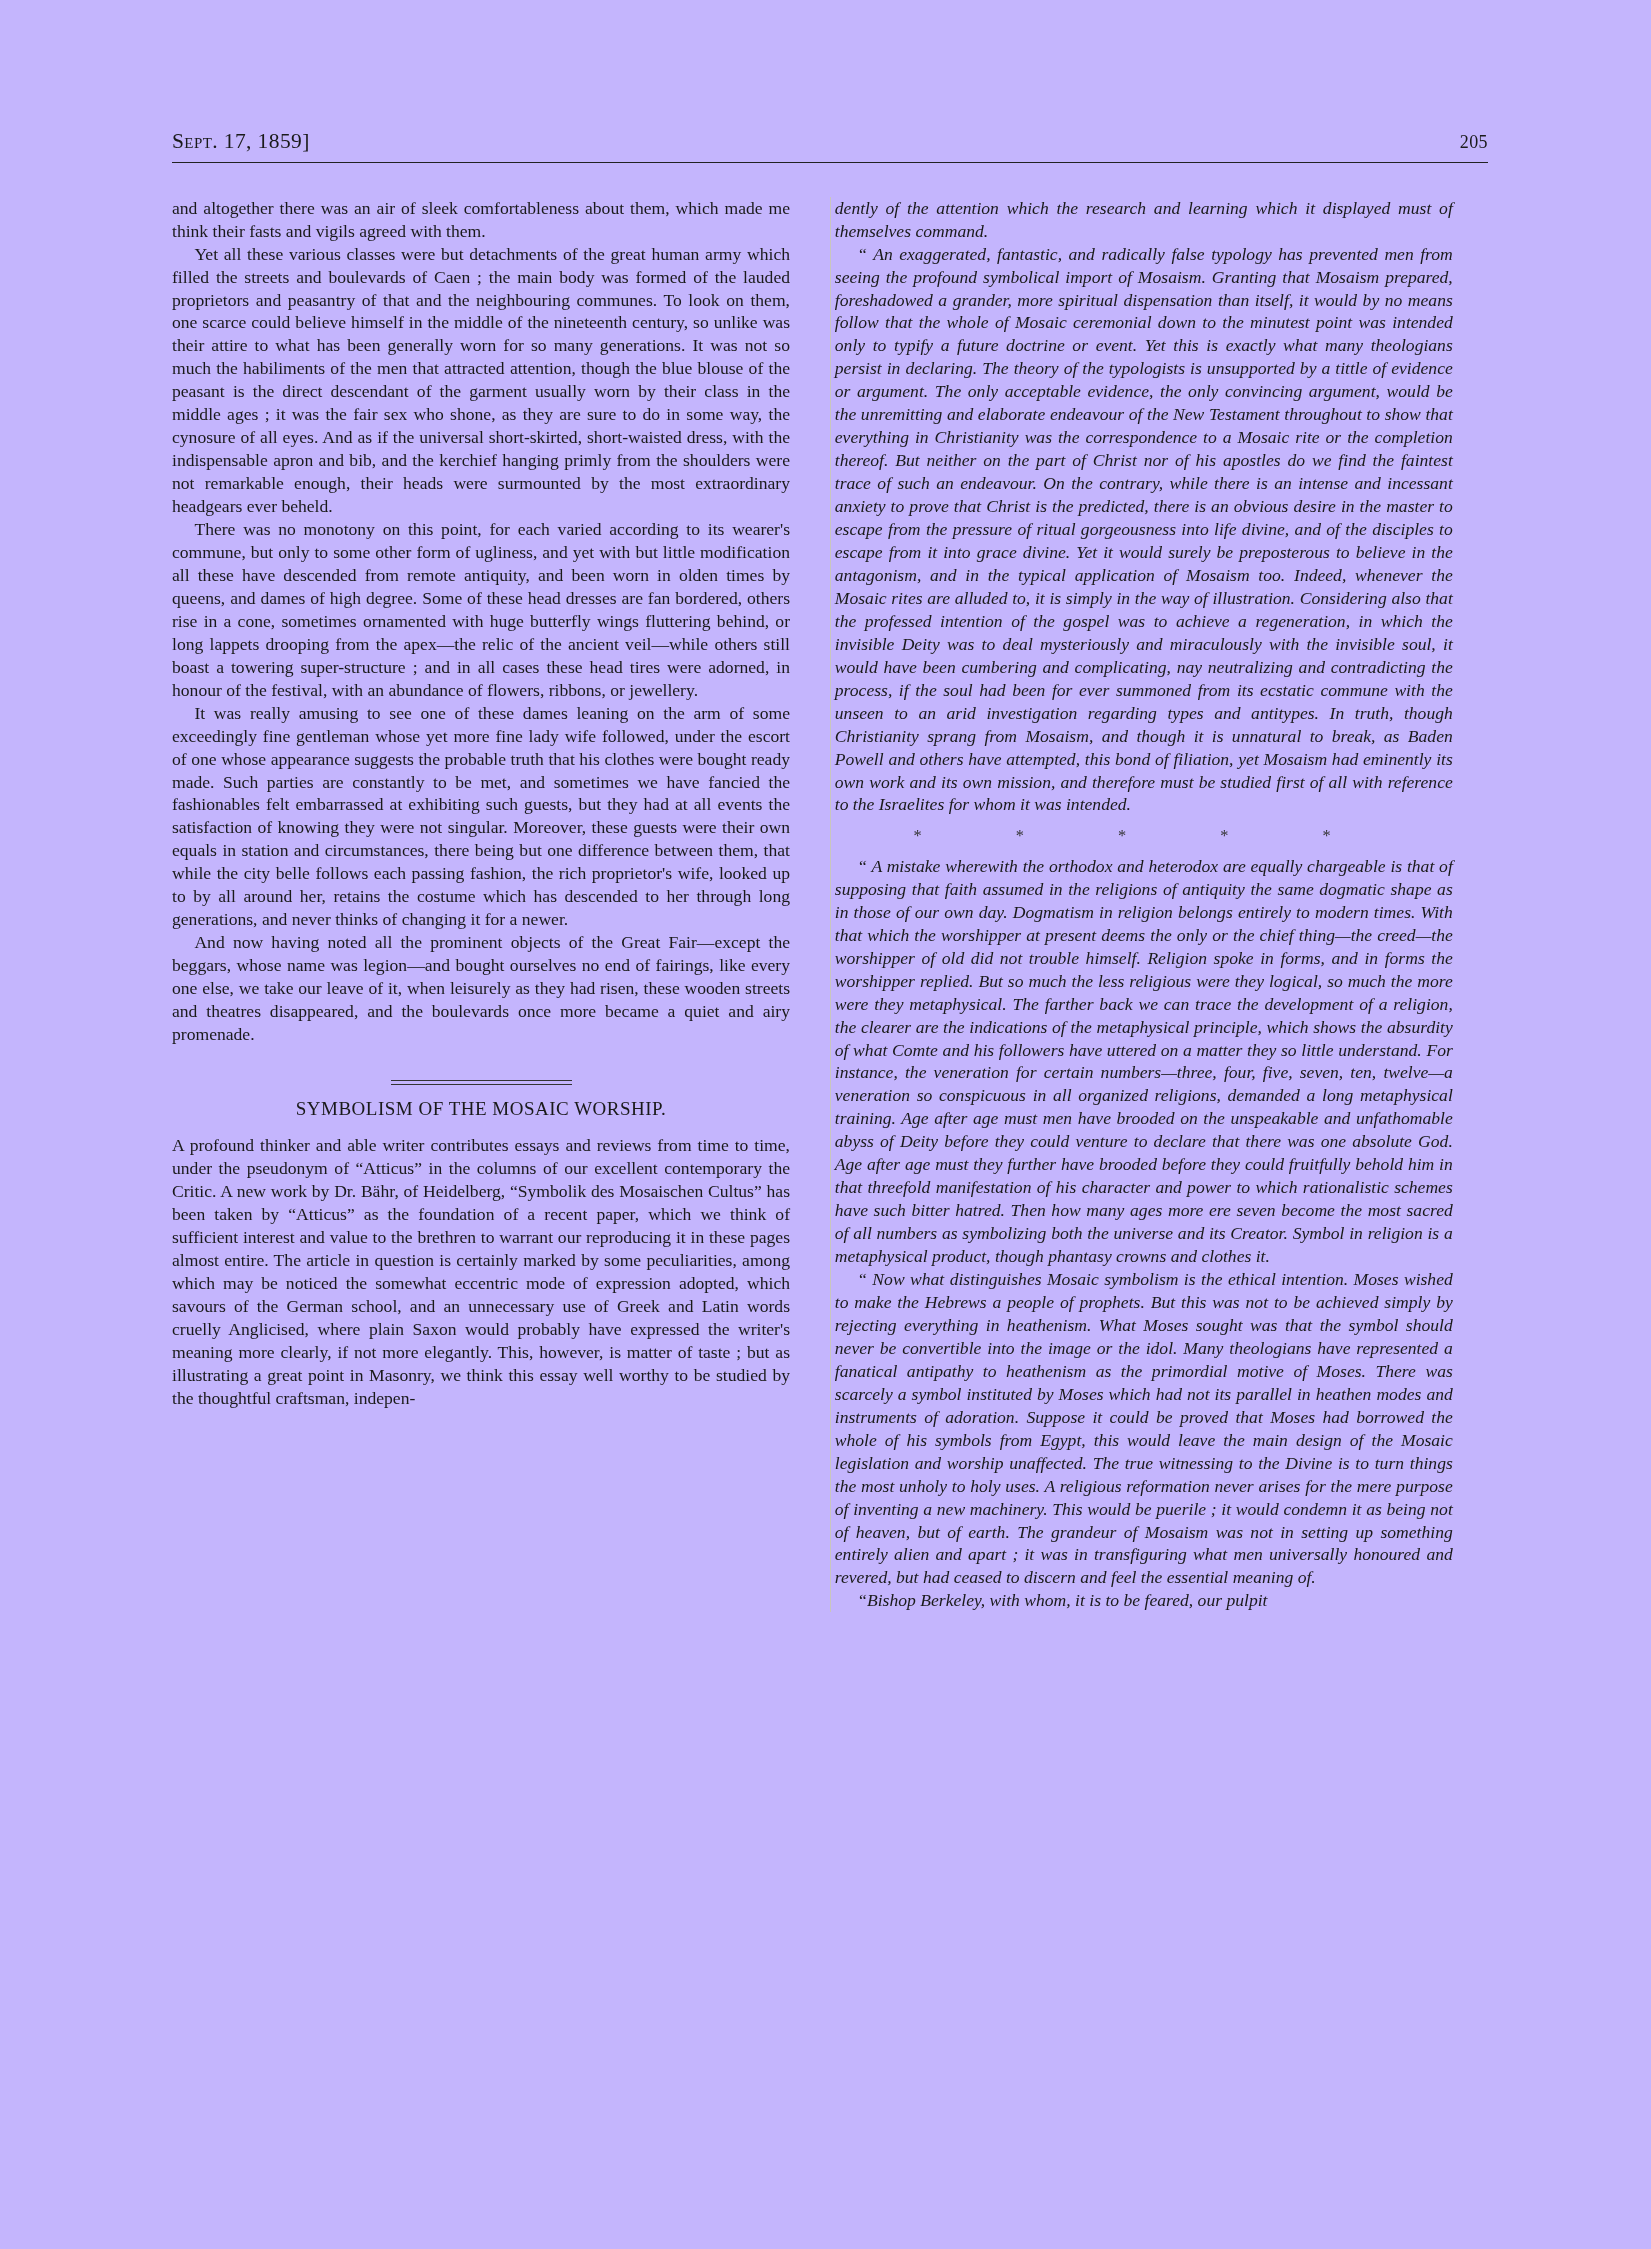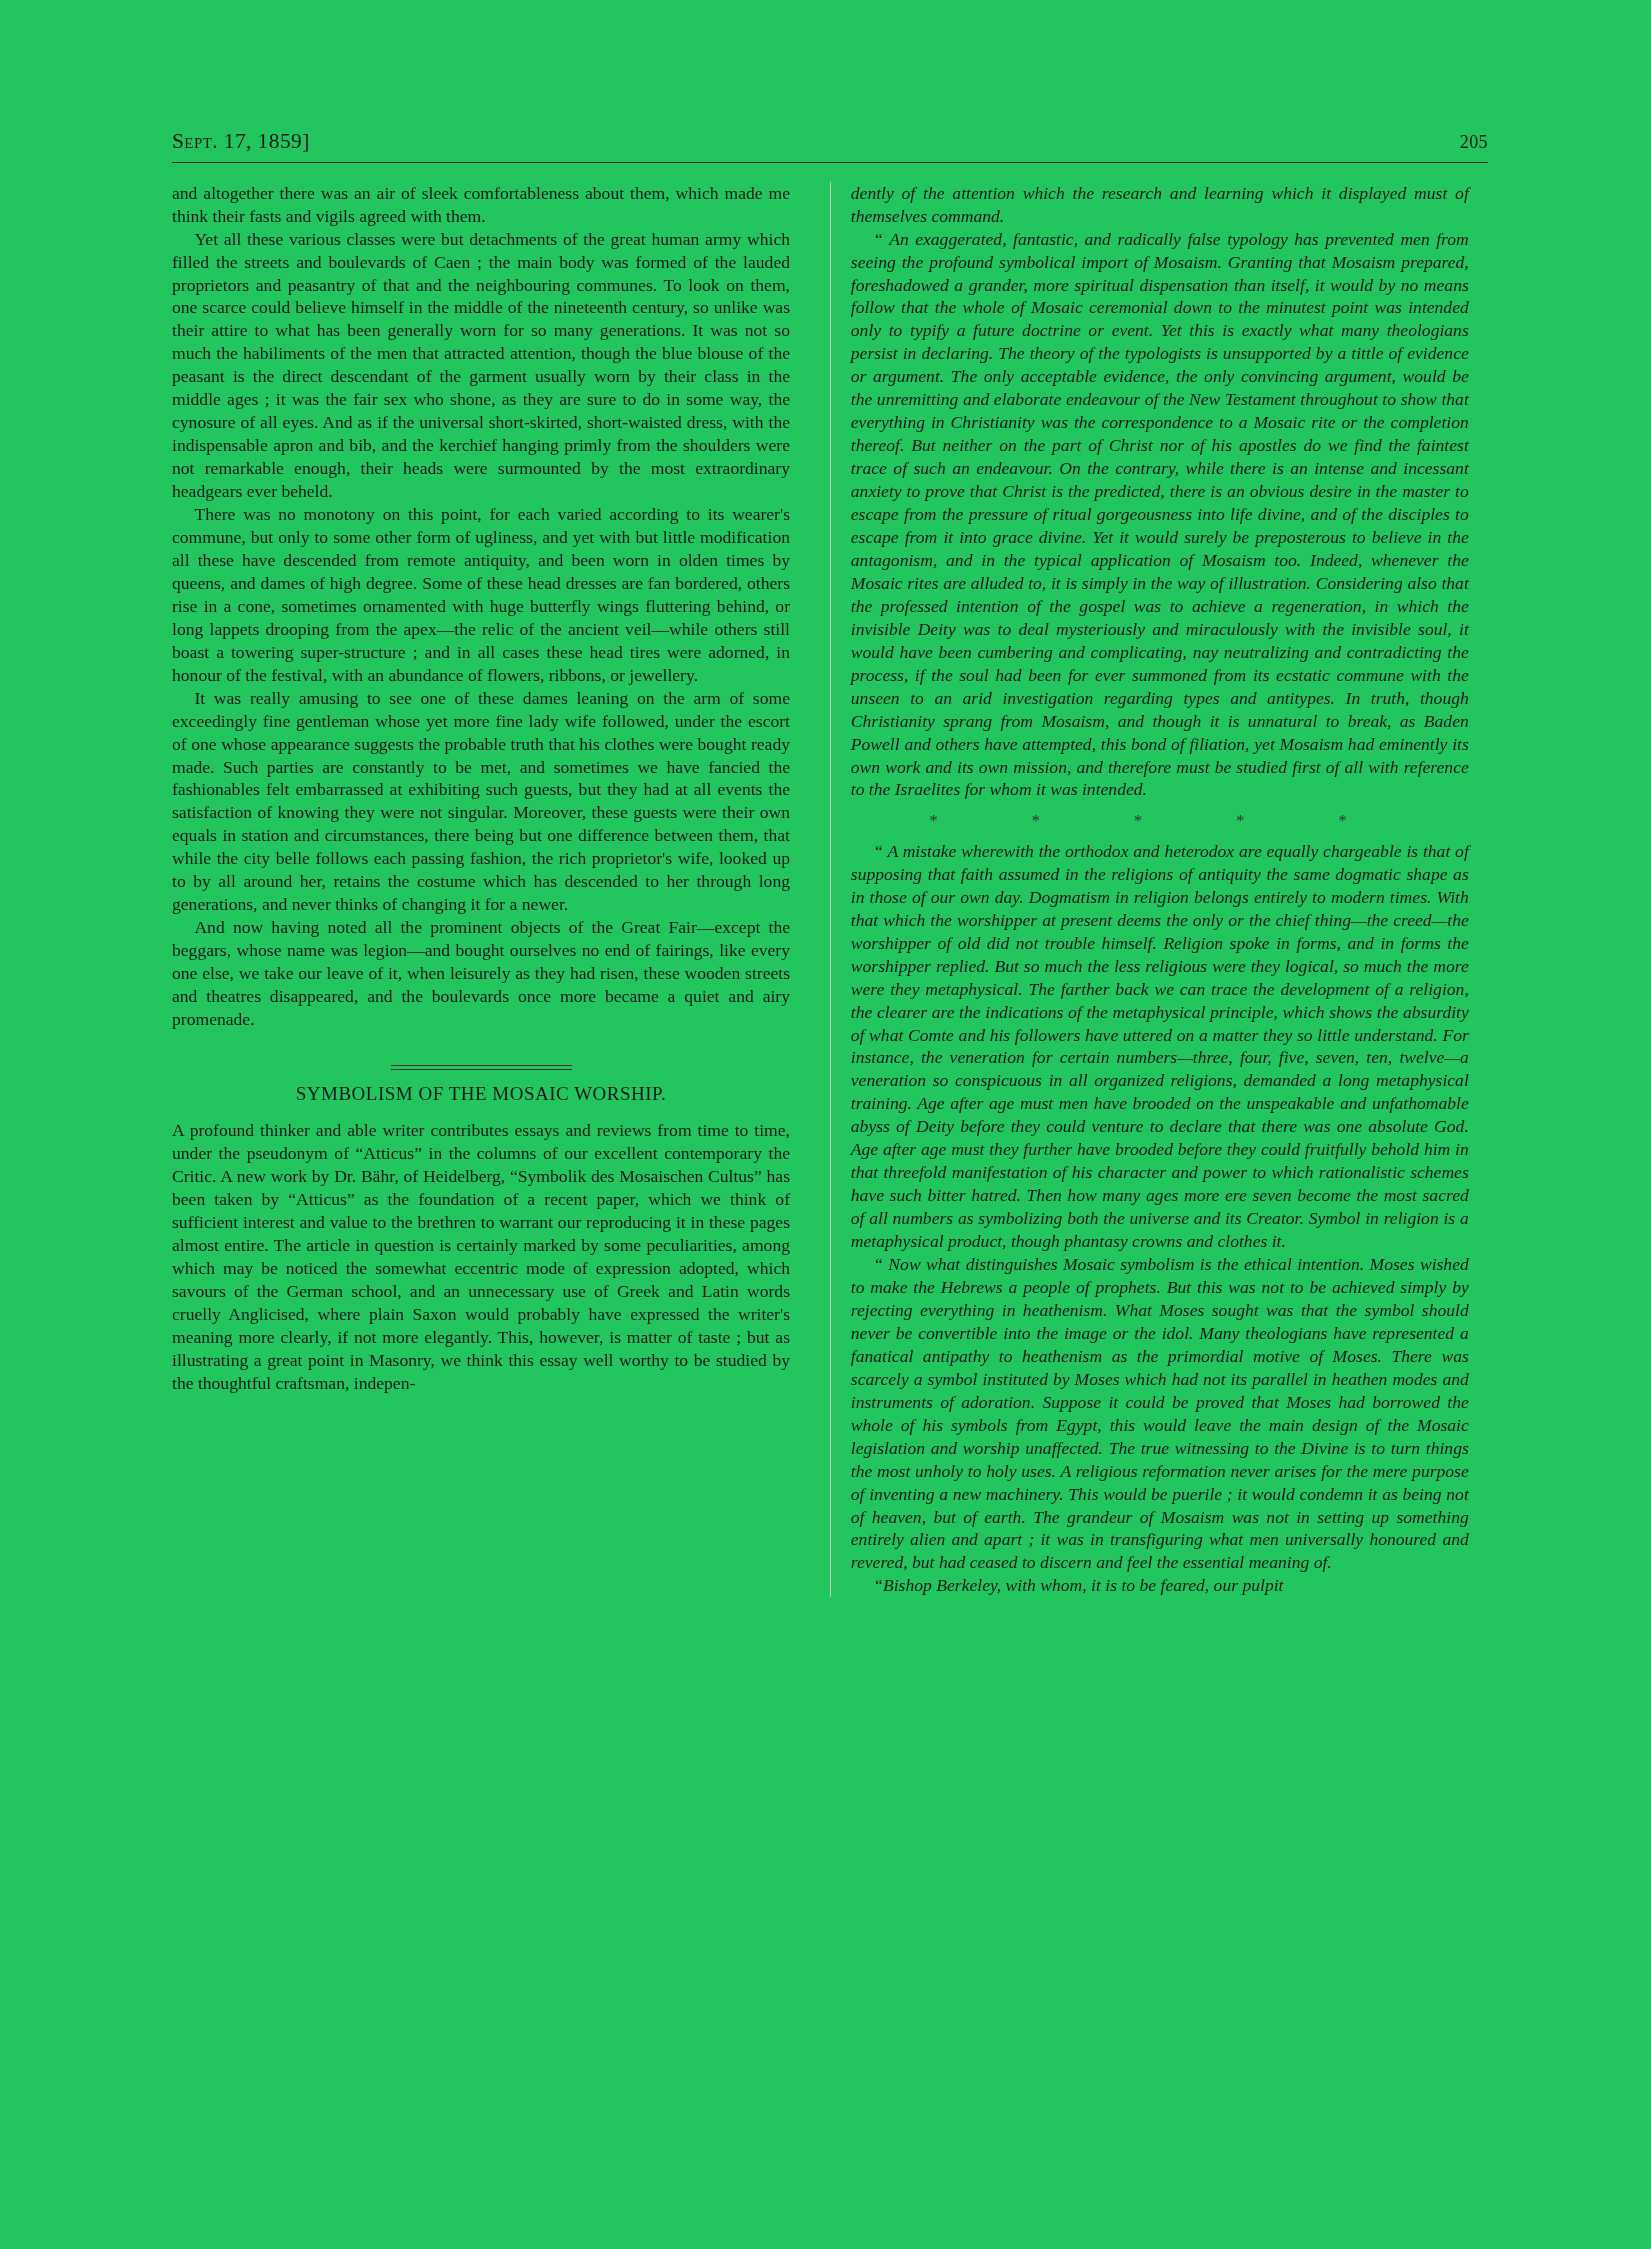--- a/index.html
+++ b/index.html
@@ -13,21 +13,21 @@
     font-family: "Liberation Serif", serif;
     color: #1a1a1a;
     position: relative;
     overflow: hidden;
   }
   .page {
     position: absolute;
     left: 0; top: 0;
     width: 1652px;
     height: 2250px;
-    background: #22c55e;
+    background: #c4b5fd;
   }
   .page-inner {
     position: absolute;
     left: 172px;
     top: 129px;
     width: 1316px;
   }
   .running-head {
     display: flex;
     align-items: baseline;
@@ -53,23 +53,22 @@
     letter-spacing: 0.4px;
   }
   .head-rule {
     border: 0;
     border-top: 1.7px solid #222;
     margin: 7.7px 0 0 0;
     width: 100%;
   }
   .columns {
     display: flex;
-    margin-top: 19px;
+    margin-top: 34px;
     position: relative;
-    gap: 16px;
   }
   .col {
     width: 618px;
     font-size: 17.6px;
     line-height: 1.305;
     text-align: justify;
     text-justify: inter-word;
     hyphens: none;
   }
   .col.left { padding-right: 22.4px; }

